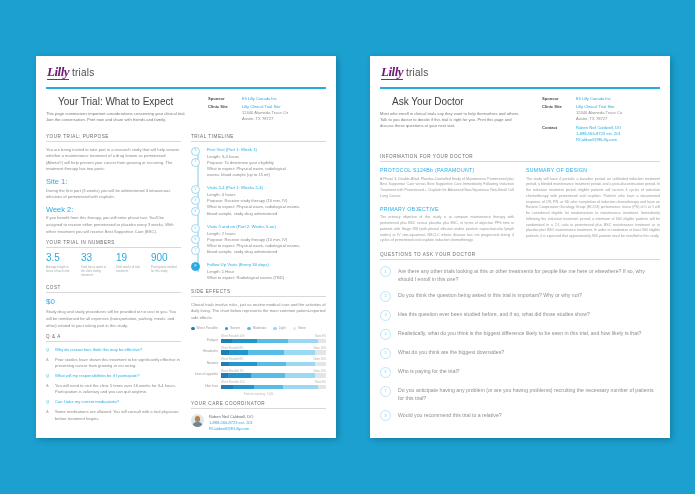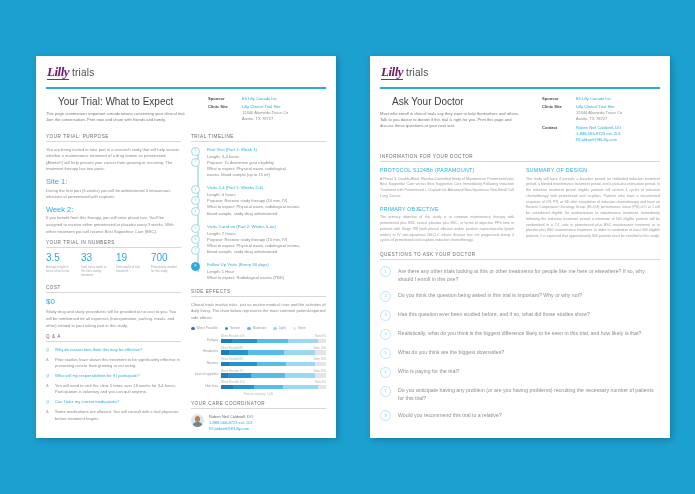--- a/index.html
+++ b/index.html
@@ -179,21 +179,21 @@
             </div>
             <div class="num-cell">
               <div class="num-v">33</div>
               <div class="num-l">Total hours spent at the clinic during treatment</div>
             </div>
             <div class="num-cell">
               <div class="num-v">19</div>
               <div class="num-l">Total weeks of trial treatment</div>
             </div>
             <div class="num-cell">
-              <div class="num-v">700</div>
+              <div class="num-v">900</div>
               <div class="num-l">Participants needed for this study</div>
             </div>
           </div>
 
           <div class="sec-head">COST</div>
           <div class="big-money">$0</div>
           <p class="body-txt">Study drug and study procedures will be provided at no cost to you.  You will be reimbursed for all expenses (transportation, parking, meals, and other) related to your taking part in this study.</p>
 
           <div class="sec-head">Q &amp; A</div>
           <div class="qa-item qa-q">

